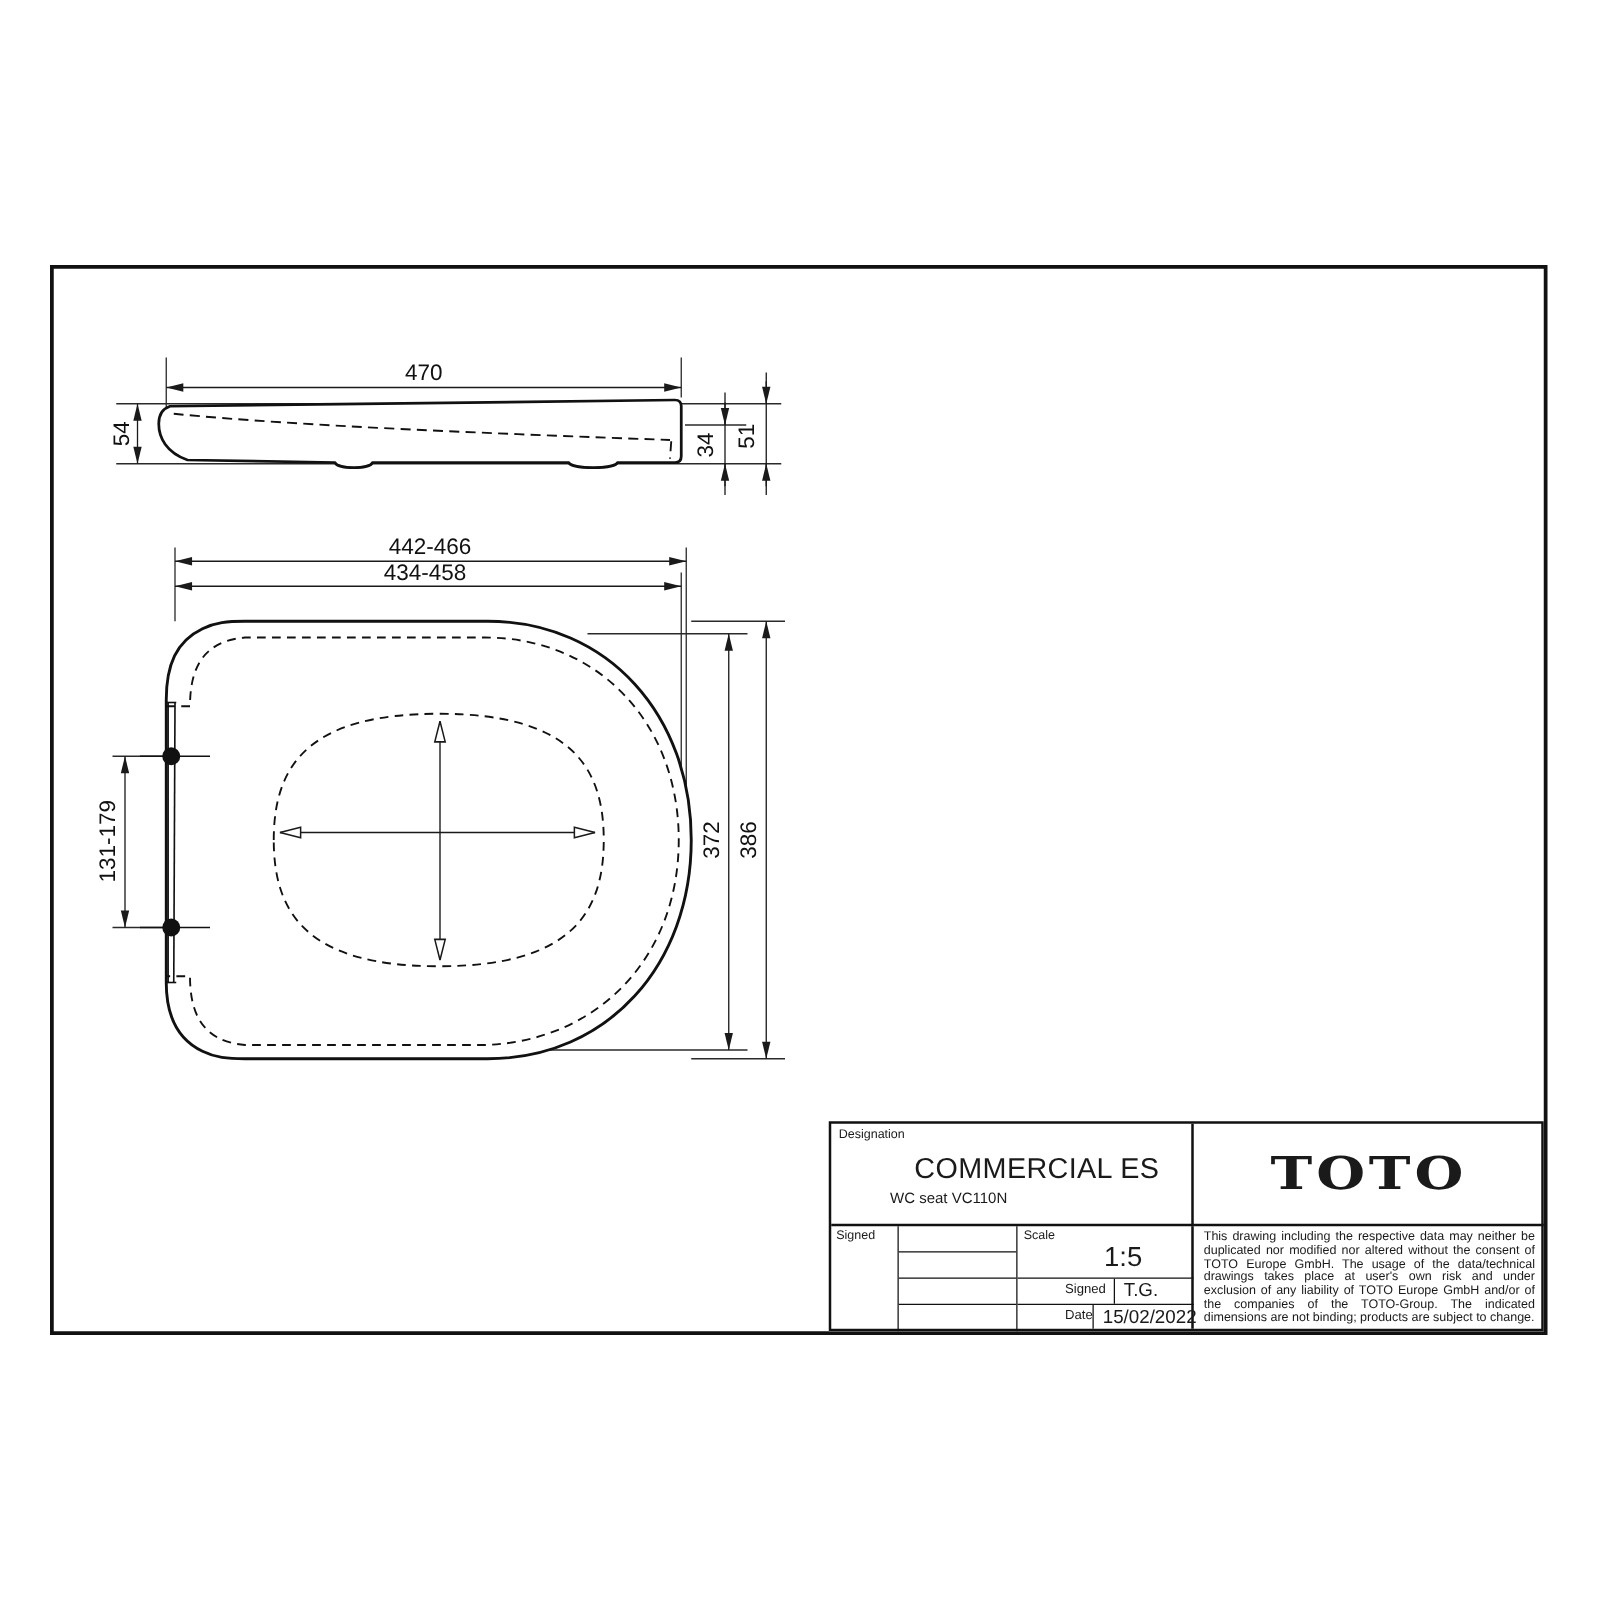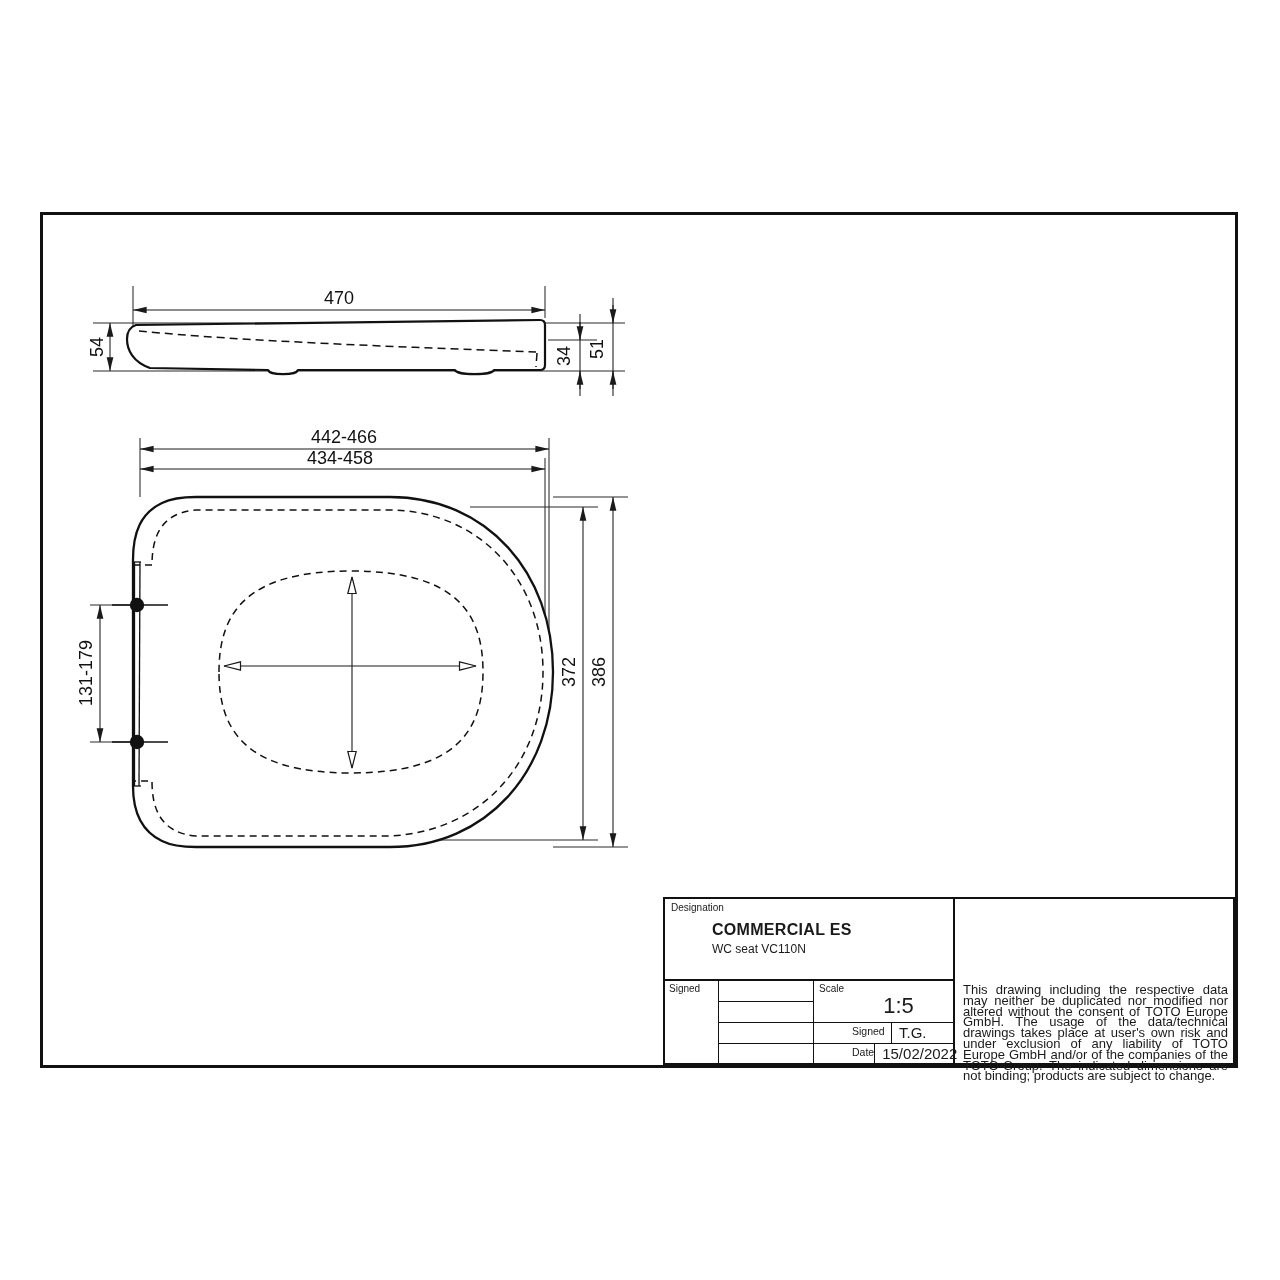--- a/index.html
+++ b/index.html
@@ -17,40 +17,40 @@
   #combine .name{width:216px;}
   #combine .code{width:120px;}
 
   
   #titleblock{position:absolute;left:663px;top:897px;width:572px;height:168px;
               border:2px solid #111;box-sizing:border-box;background:#fff;padding-left:25px;}
   #titleblock *{box-sizing:border-box;}
   .tb-cell{position:absolute;}
   #tb-desig{left:0;top:0;width:290px;height:82px;border-right:2px solid #111;border-bottom:2px solid #111;padding:3px 6px;}
   #tb-desig .small-label{font-size:10px;}
-  #tb-title{font-size:16px;font-weight:bold;margin:8px 0 3px 41px;letter-spacing:.3px;}
+  #tb-title{font-size:23px;font-weight:normal;margin:8px 0 3px 41px;letter-spacing:.3px;text-align:center;}
   #tb-sub{font-size:12px;margin-left:41px;}
   #tb-logo{left:290px;top:0;width:280px;height:82px;border-bottom:2px solid #111;
            display:flex;align-items:center;justify-content:center;}
   #tb-logo .logo-text{font-family:"DejaVu Serif",serif;font-weight:bold;font-size:44px;
            letter-spacing:3px;transform:scale(1.02,.82);}
   #tb-altered{left:0;top:82px;width:54px;height:84px;border-right:1.5px solid #111;padding:2px 4px;font-size:10px;}
   #tb-midcol{left:54px;top:82px;width:95px;height:84px;border-right:1.5px solid #111;display:flex;flex-direction:column;}
   #tb-midcol .mrow{height:21px;border-bottom:1.5px solid #111;}
   #tb-midcol .mrow:last-child{border-bottom:none;flex:1;}
   #tb-scale{left:149px;top:82px;width:141px;height:42px;border-right:2px solid #111;border-bottom:1.5px solid #111;padding:2px 5px;}
   #tb-scale .small-label{font-size:10px;}
   #tb-scale .scale-value{font-size:22px;text-align:center;margin-top:-1px;padding-left:30px;}
   .tb-row{left:149px;width:141px;height:21px;border-right:2px solid #111;border-bottom:1.5px solid #111;display:flex;}
   #tb-signed{top:124px;}
   #tb-date{top:145px;height:19px;border-bottom:none;}
   .tb-row .lab{width:45px;border-right:1.5px solid #111;font-size:10.5px;padding:2px 0 0 5px;margin-left:33px;}
   .tb-row .val{flex:1;font-size:15px;padding:1px 0 0 7px;}
   #tb-disclaimer{left:290px;top:82px;width:280px;height:84px;padding:4px 7px 0 8px;
-                 font-size:13px;line-height:10.8px;text-align:justify;text-align-last:left;}
+                 font-size:10px;line-height:10.8px;text-align:justify;text-align-last:left;}
 </style>
 </head>
 <body>
 
 <div id="canvas">
 
   <div id="sheet-border"></div>
 
   <svg id="drawing-svg" width="1280" height="1280" viewBox="0 0 1280 1280" font-family="Liberation Sans, sans-serif">
     <defs>
@@ -163,20 +163,23 @@
     </g>
   </svg>
 
 
   <div id="titleblock">
     <div id="tb-desig" class="tb-cell">
       <div class="small-label">Designation</div>
       <div id="tb-title">COMMERCIAL ES</div>
       <div id="tb-sub">WC seat VC110N</div>
     </div>
+    <div id="tb-logo" class="tb-cell">
+      <span class="logo-text">TOTO</span>
+    </div>
     <div id="tb-altered" class="tb-cell">
       <span>Signed</span>
     </div>
     <div id="tb-midcol" class="tb-cell">
       <div class="mrow"></div>
       <div class="mrow"></div>
       <div class="mrow"></div>
       <div class="mrow"></div>
     </div>
     <div id="tb-scale" class="tb-cell">

